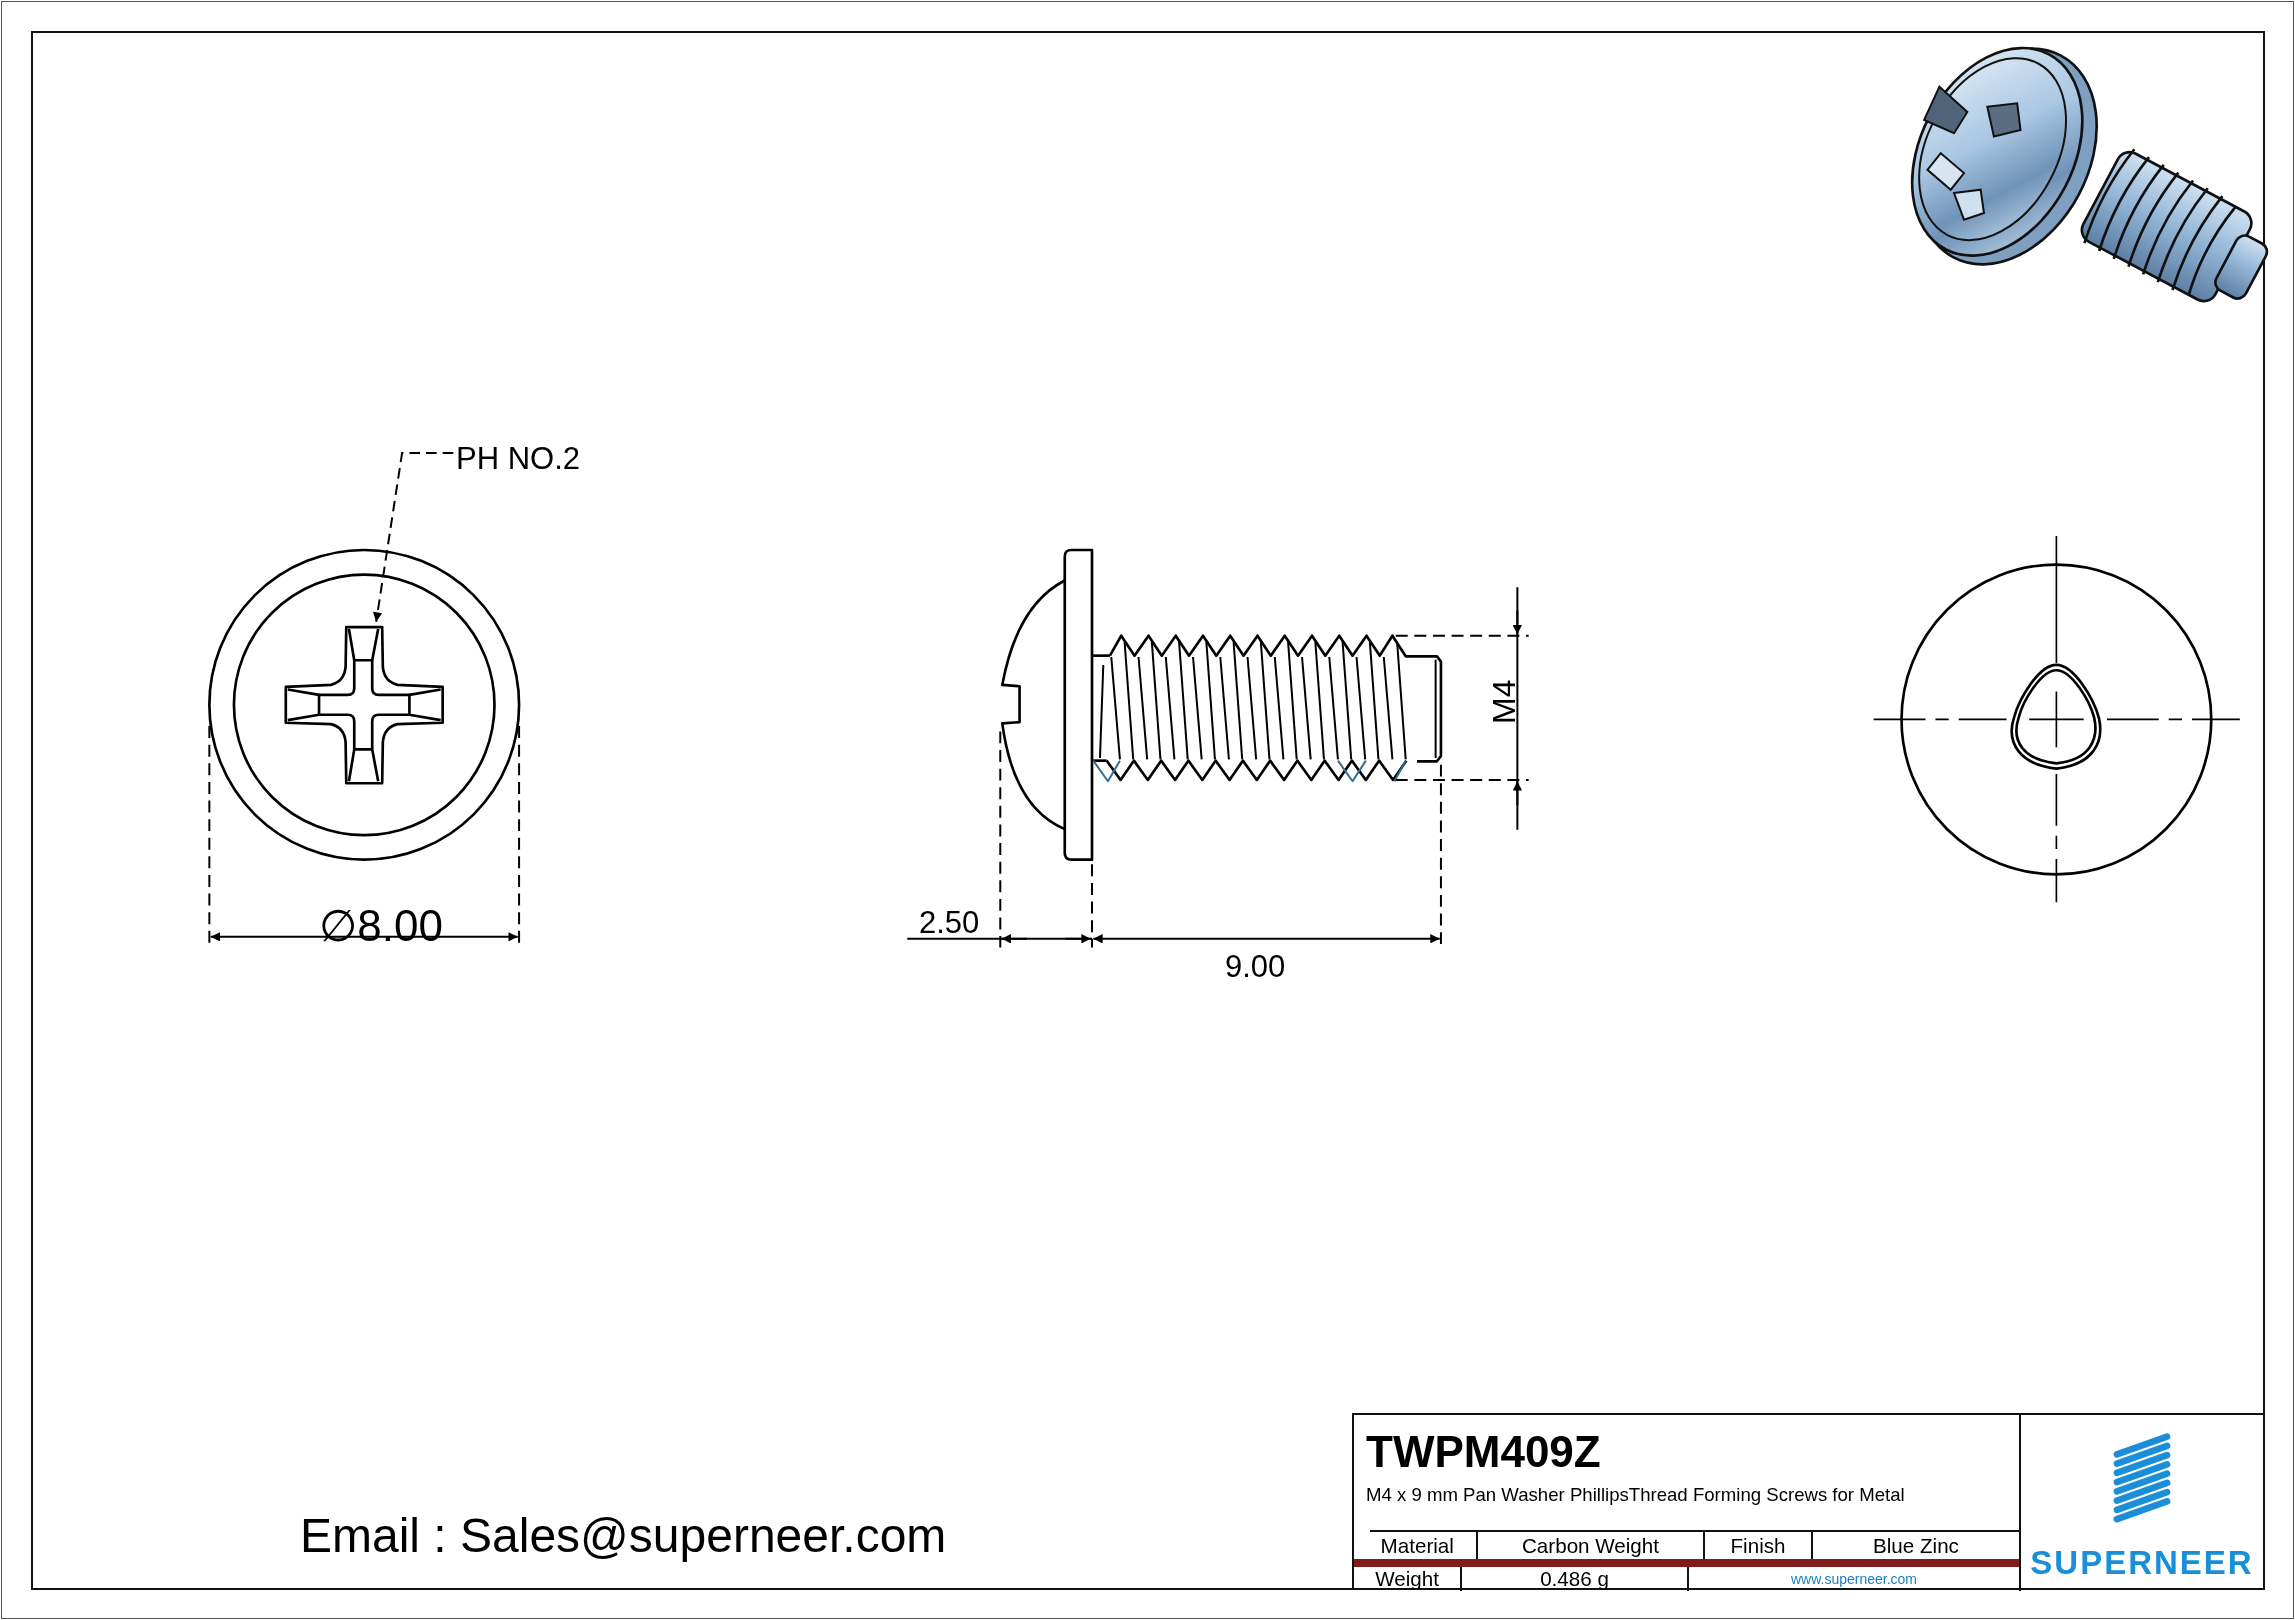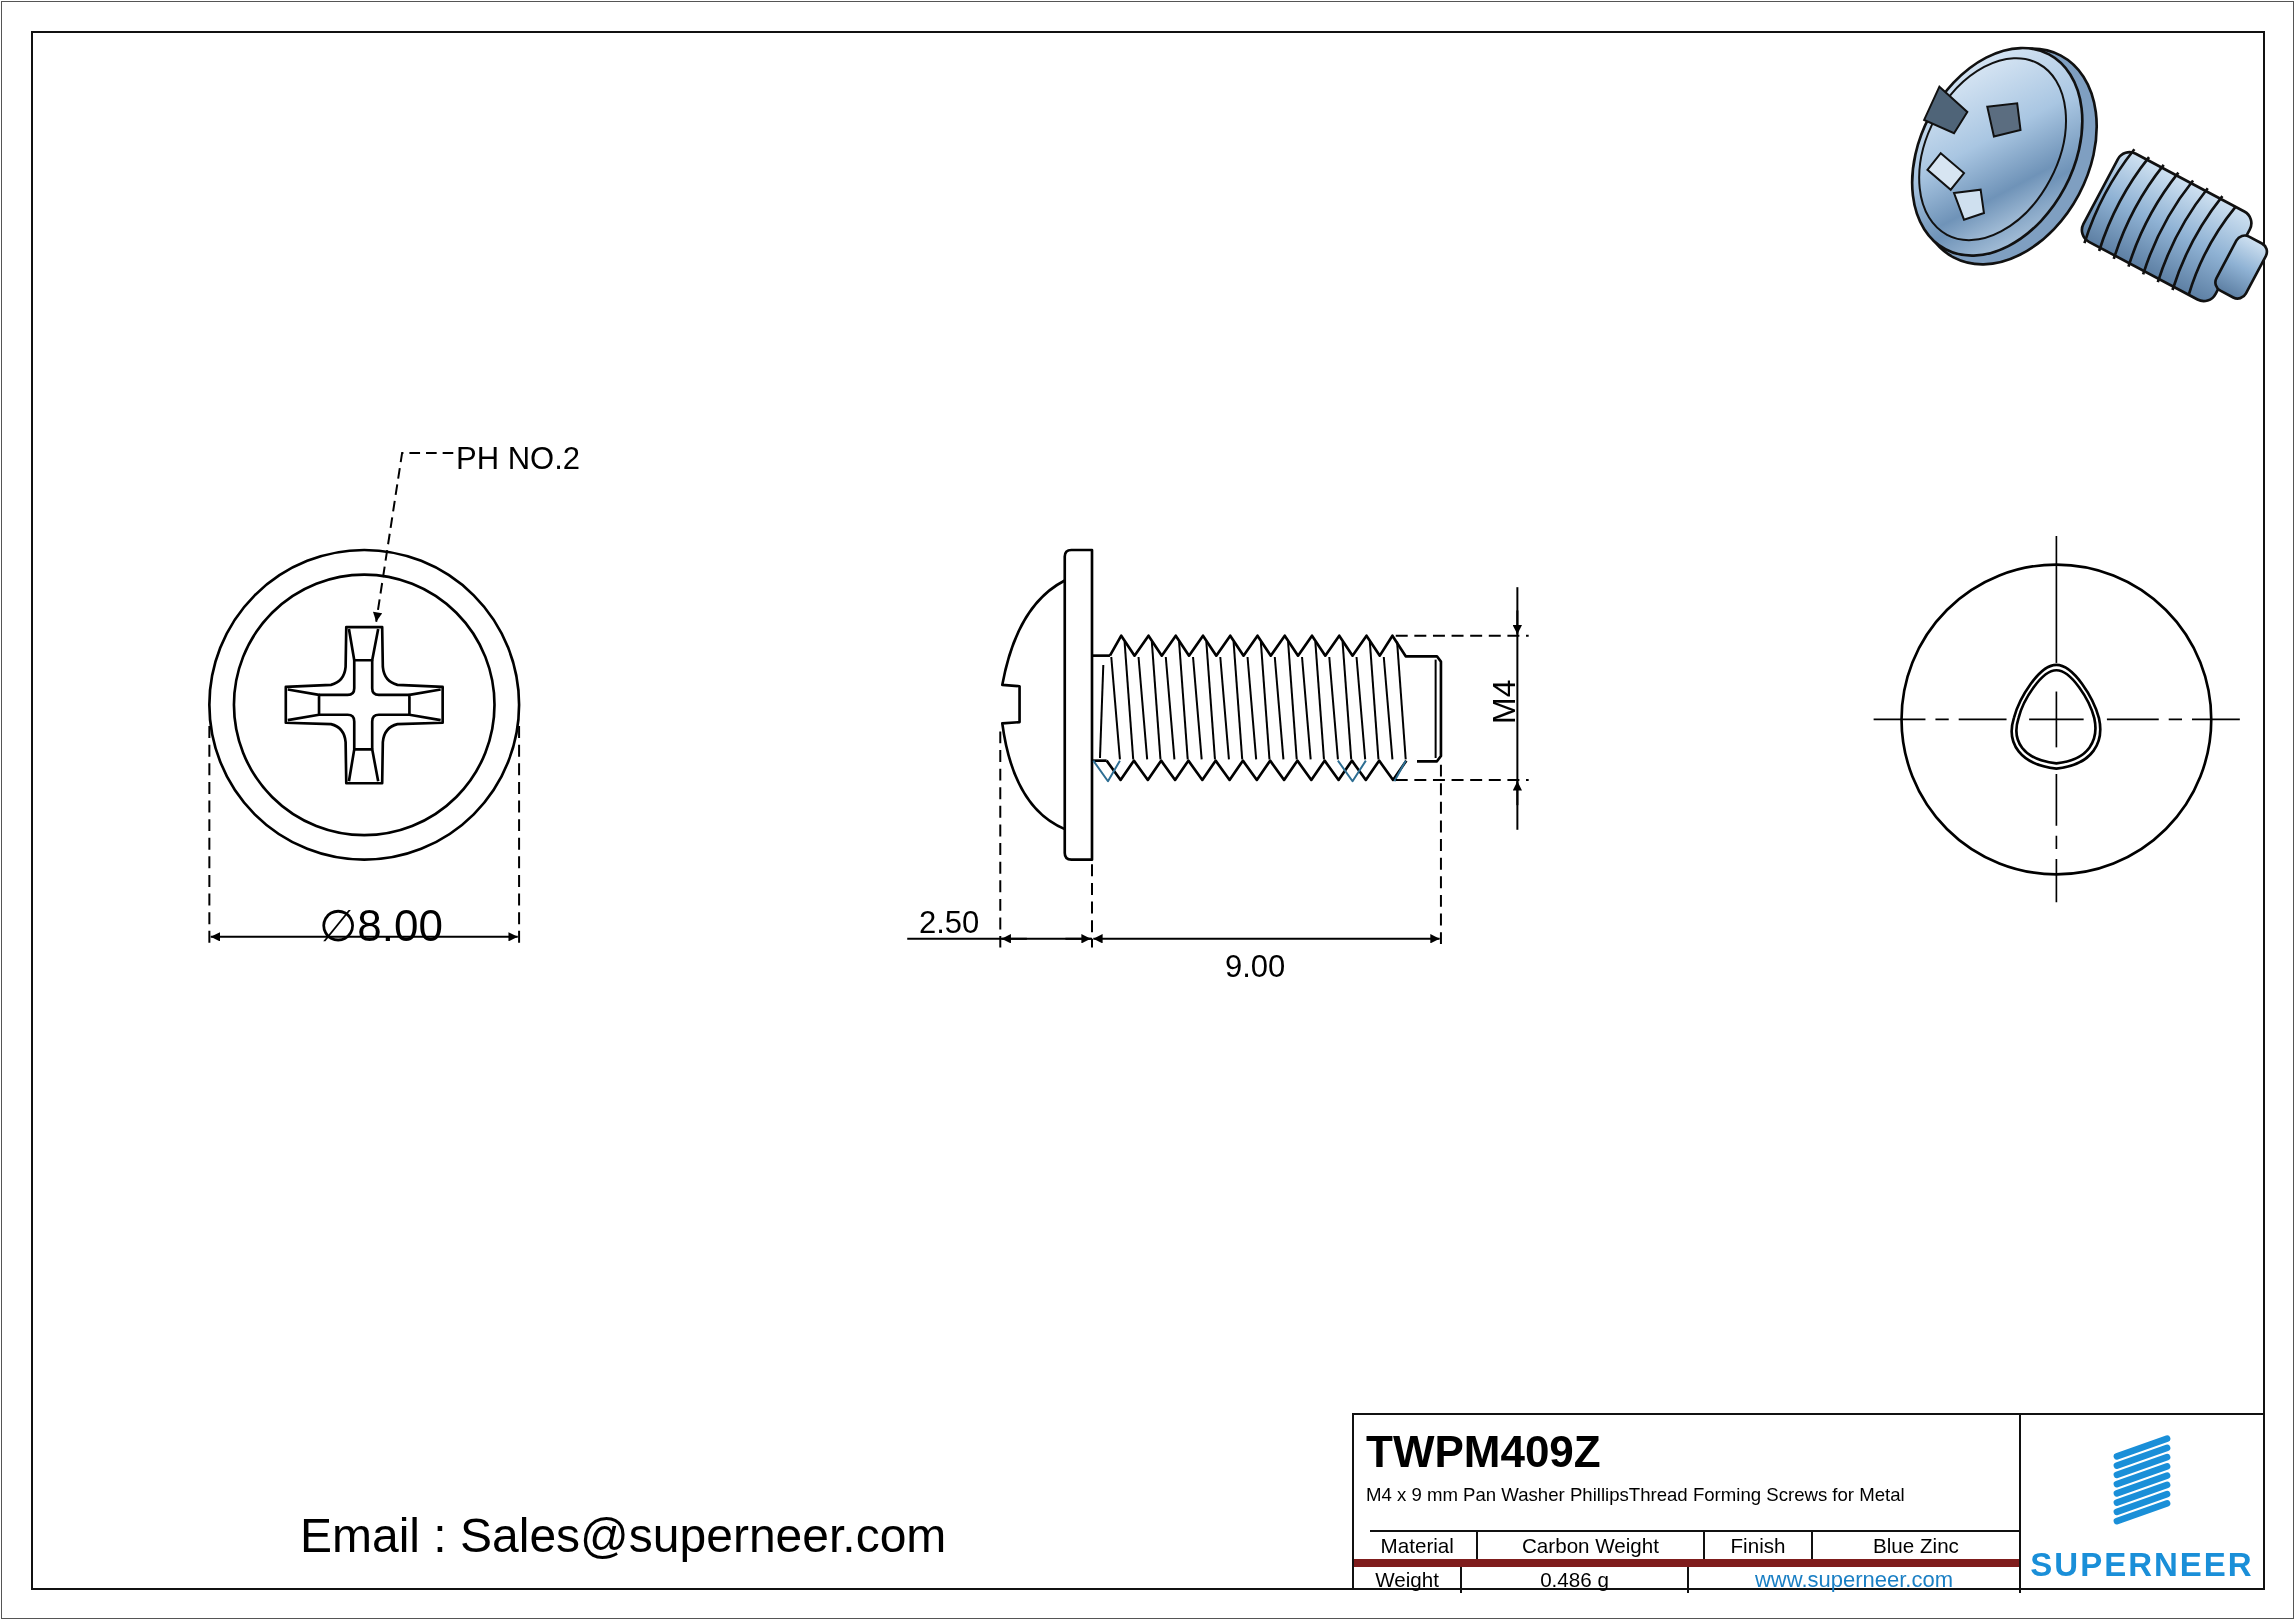--- a/index.html
+++ b/index.html
@@ -18,21 +18,21 @@
   .title-block { position: absolute; left: 1352px; top: 1413px; width: 913px; height: 177px; border: 2.7px solid #111; box-sizing: border-box; display: grid; grid-template-columns: 667px 1fr; }
   .tb-main { border-right: 2.7px solid #111; display: grid; grid-template-rows: 115px 29px 1fr; }
   .tb-head { padding: 9.3px 12px 0 12px; box-sizing: border-box; }
   .tb-code { font-size: 44px; font-weight: bold; color: #000; line-height: 1; margin-top: 5.3px; }
   .tb-desc { font-size: 18.6px; color: #000; margin-top: 10.6px; white-space: nowrap; }
   .tb-row { display: grid; grid-template-columns: 108px 227px 108px 1fr; border-top: 2.7px solid #111; margin-left: 16px; }
   .tb-row2 { display: grid; grid-template-columns: 108px 227px 1fr; border-top: 8px solid #7f1d1d; }
   .tb-cell { display: flex; align-items: center; justify-content: center; font-size: 20.6px; color: #000; border-right: 2px solid #111; box-sizing: border-box; }
   .tb-cell:last-child { border-right: none; }
   .tb-cell.left { justify-content: flex-start; padding-left: 10.6px; }
-  .tb-cell.link { color: #1a7fc4; font-size: 22px; border-radius: 7px; }
+  .tb-cell.link { color: #1a7fc4; font-size: 14px; border-radius: 7px; }
   .tb-logo { display: flex; flex-direction: column; align-items: center; justify-content: flex-end; padding-bottom: 9.3px; box-sizing: border-box; }
   .logo-word { font-size: 33px; font-weight: bold; color: #1a8fd8; letter-spacing: 2px; margin-top: 17.3px; }
 </style>
 </head>
 <body>
 
 <div class="sheet-border"></div>
 <div class="drawing-frame"></div>
 
 <svg class="drawing" width="2295" height="1621" viewBox="0 0 3453 2438">

